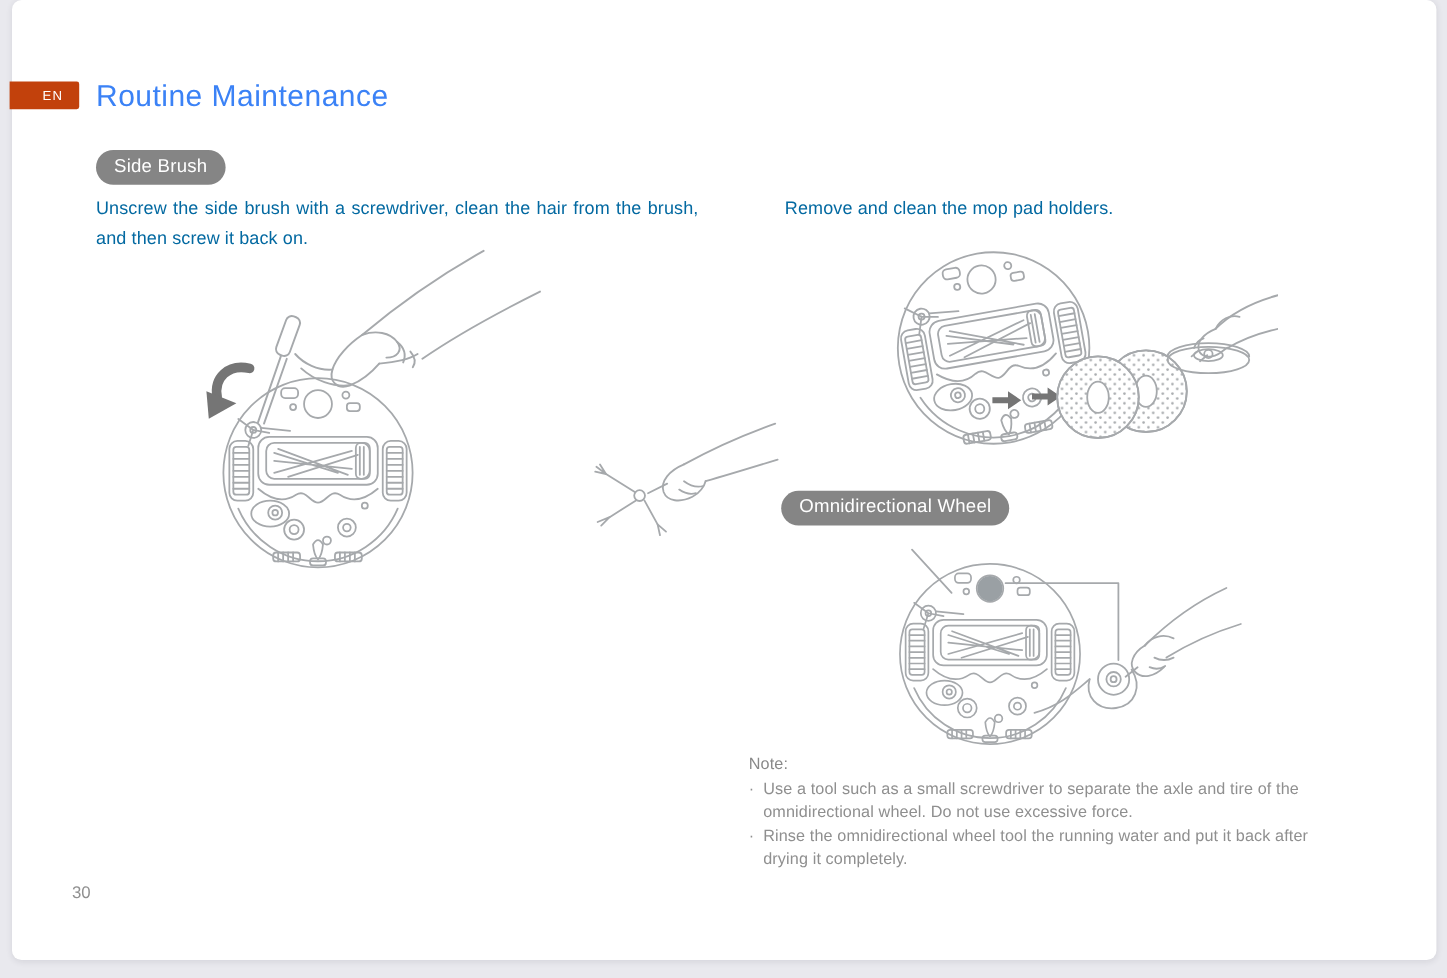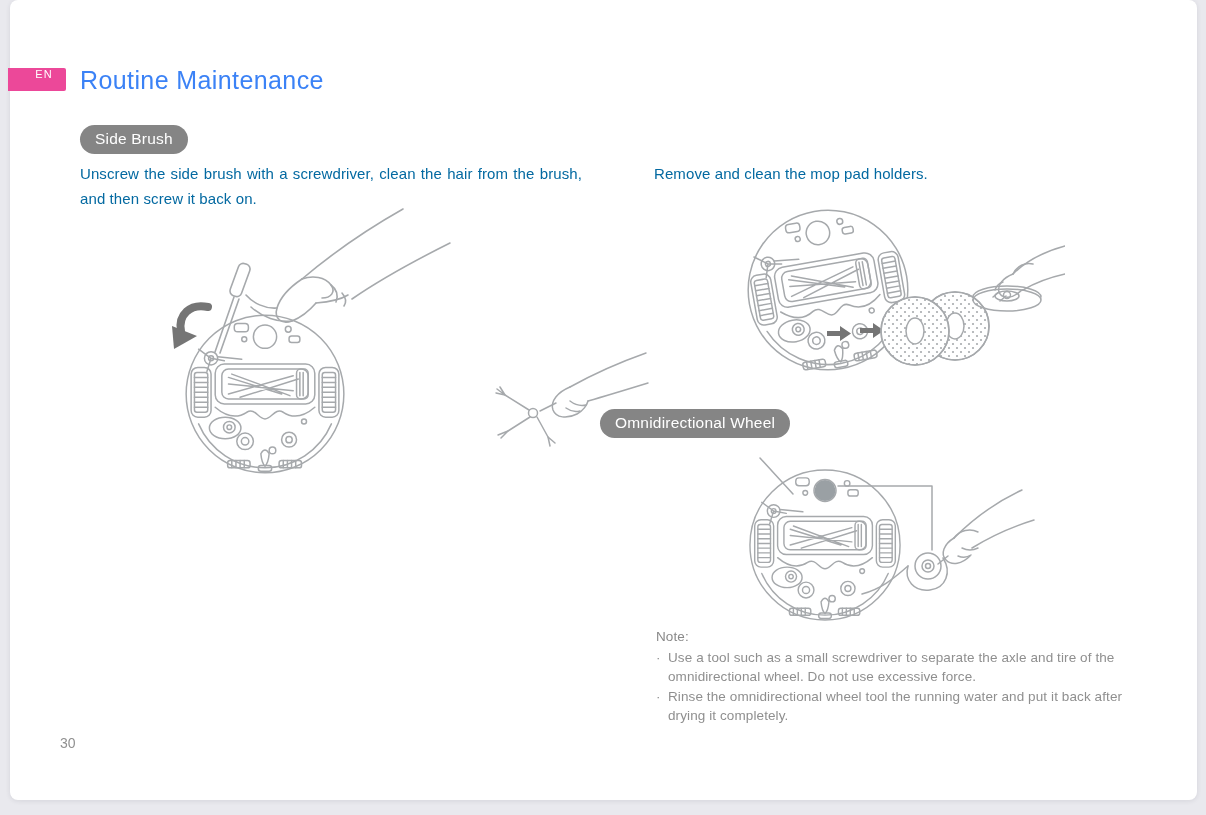--- a/index.html
+++ b/index.html
@@ -10,51 +10,51 @@
     position:relative;overflow:hidden;
     -webkit-font-smoothing:antialiased;
   }
   .page{
     position:absolute;left:10px;top:0;width:1187px;height:800px;
     background:#ffffff;border-radius:8px;
     box-shadow:0 1px 5px rgba(40,40,60,.10);
   }
   .en-badge{
     position:absolute;left:-2px;top:68px;width:58px;height:23px;
-    background:#ec4899;color:#ffffff;
-    display:flex;align-items:flex-start;justify-content:center;
+    background:#c2410c;color:#ffffff;
+    display:flex;align-items:center;justify-content:center;
     padding-left:14px;box-sizing:border-box;
     font-size:11px;letter-spacing:1px;border-radius:0 2px 2px 0;
   }
   .page-title{
     position:absolute;left:70px;top:66px;margin:0;
     font-size:25px;font-weight:500;color:#3b82f6;letter-spacing:.4px;
   }
   .pill{
     position:absolute;display:inline-block;
     background:#858585;color:#ffffff;
     font-size:15.5px;font-weight:500;letter-spacing:.2px;
     padding:5px 15px 6px 15px;border-radius:16px;
     white-space:nowrap;
   }
   .pill.side-brush{left:70px;top:125px;}
   .pill.mop{left:614px;top:125px;}
-  .pill.omni{left:590px;top:409px;}
+  .pill.omni{left:641px;top:409px;}
   .body-text{
     position:absolute;color:#0369a1;font-size:15px;line-height:25px;
     letter-spacing:.1px;
   }
   .body-text.left-col{left:70px;top:161px;width:502px;text-align:justify;}
   .body-text.right-col{left:644px;top:161px;width:510px;}
   .ill{position:absolute;color:#a6a9ac;}
   .ill-side-brush{left:140px;top:205px;}
   .ill-mop{left:725px;top:190px;}
   .ill-omni{left:690px;top:448px;}
   .note{
-    position:absolute;left:646px;top:627px;width:496px;
+    position:absolute;left:614px;top:627px;width:496px;
     color:#8f8f8f;font-size:13.5px;line-height:19.5px;letter-spacing:.1px;
   }
   .note-title{margin-bottom:1px;color:#898989;}
   .note-item{display:flex;}
   .note-item .bullet{flex:0 0 12px;text-align:left;}
   .note-item .note-text{flex:1;}
   .page-number{
     position:absolute;left:50px;top:735px;
     color:#909090;font-size:14px;
   }

